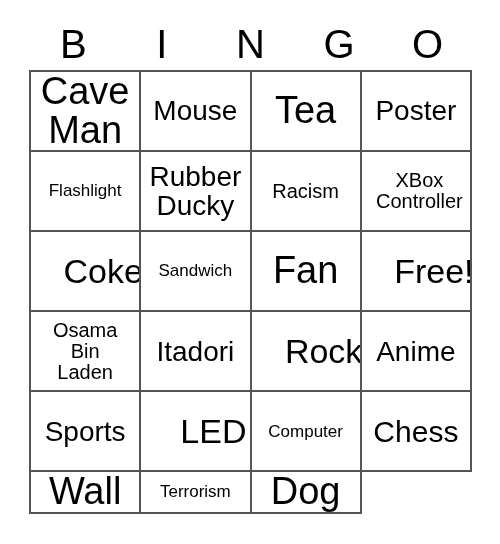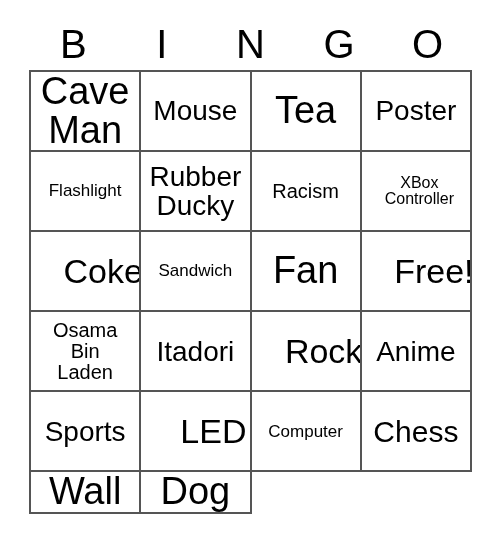--- a/index.html
+++ b/index.html
@@ -77,21 +77,21 @@
     white-space: pre-line;
     word-break: normal;
   }
   
   .fs-xxl { font-size: 38px; }
   .fs-xl  { font-size: 34px; margin-left: 36px; }
   .fs-l   { font-size: 30px; }
   .fs-m   { font-size: 28px; }
   .fs-s   { font-size: 20px; }
   .fs-xs  { font-size: 17px; }
-  .fs-xxs { font-size: 16px; margin-left: 7px; }
+  .fs-xxs { font-size: 20px; margin-left: 7px; }
 </style>
 </head>
 <body>
 
 <div id="card">
 
   <div id="header-row">
     <div class="header-letter">B</div>
     <div class="header-letter">I</div>
     <div class="header-letter">N</div>
@@ -167,17 +167,20 @@
     <div class="cell">
         <span class="cell-text fs-xs">Computer</span>
       </div>
     <div class="cell">
         <span class="cell-text fs-l">Chess</span>
       </div>
     <div class="cell">
         <span class="cell-text fs-xxl">Wall</span>
       </div>
     <div class="cell">
+        <span class="cell-text fs-xs">Terrorism</span>
+      </div>
+    <div class="cell">
         <span class="cell-text fs-xxl">Dog</span>
       </div>
   </div>
 
 </div>
 
 </body></html>

